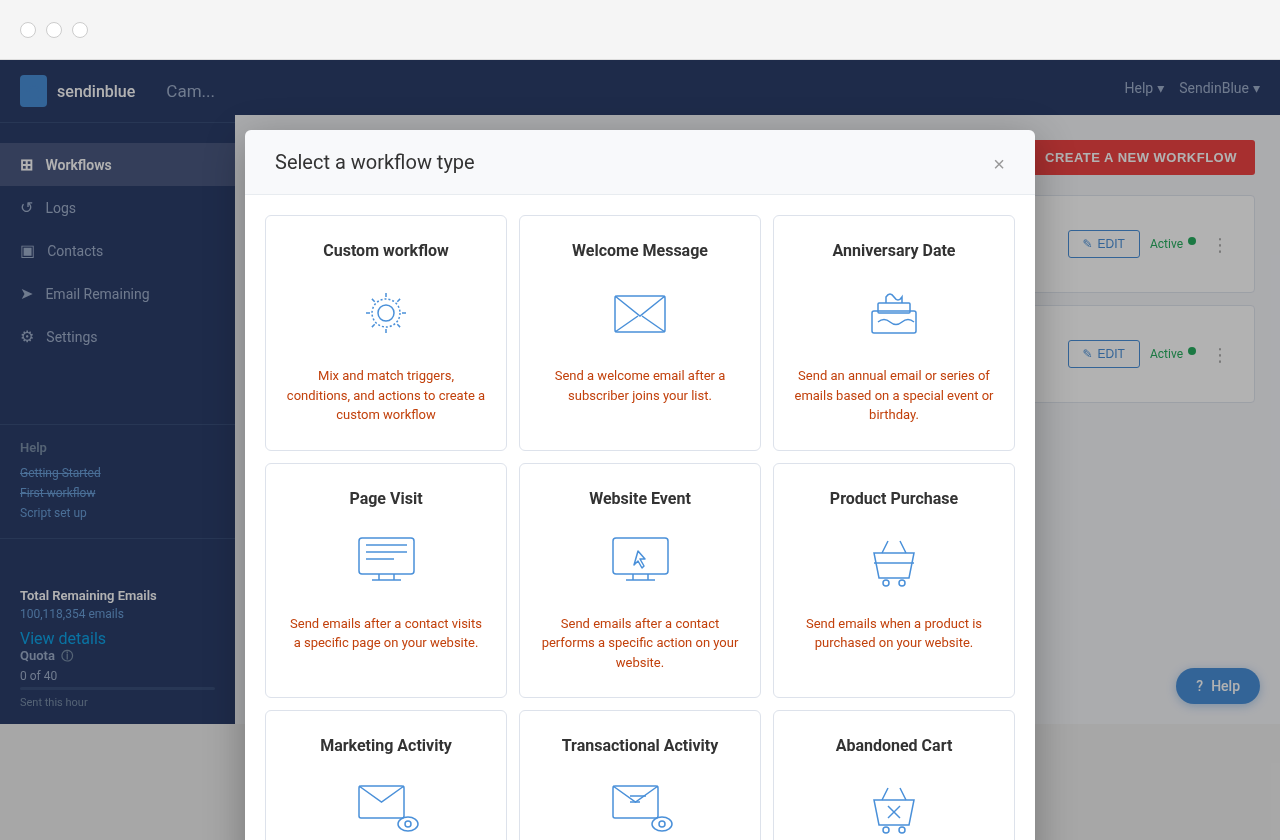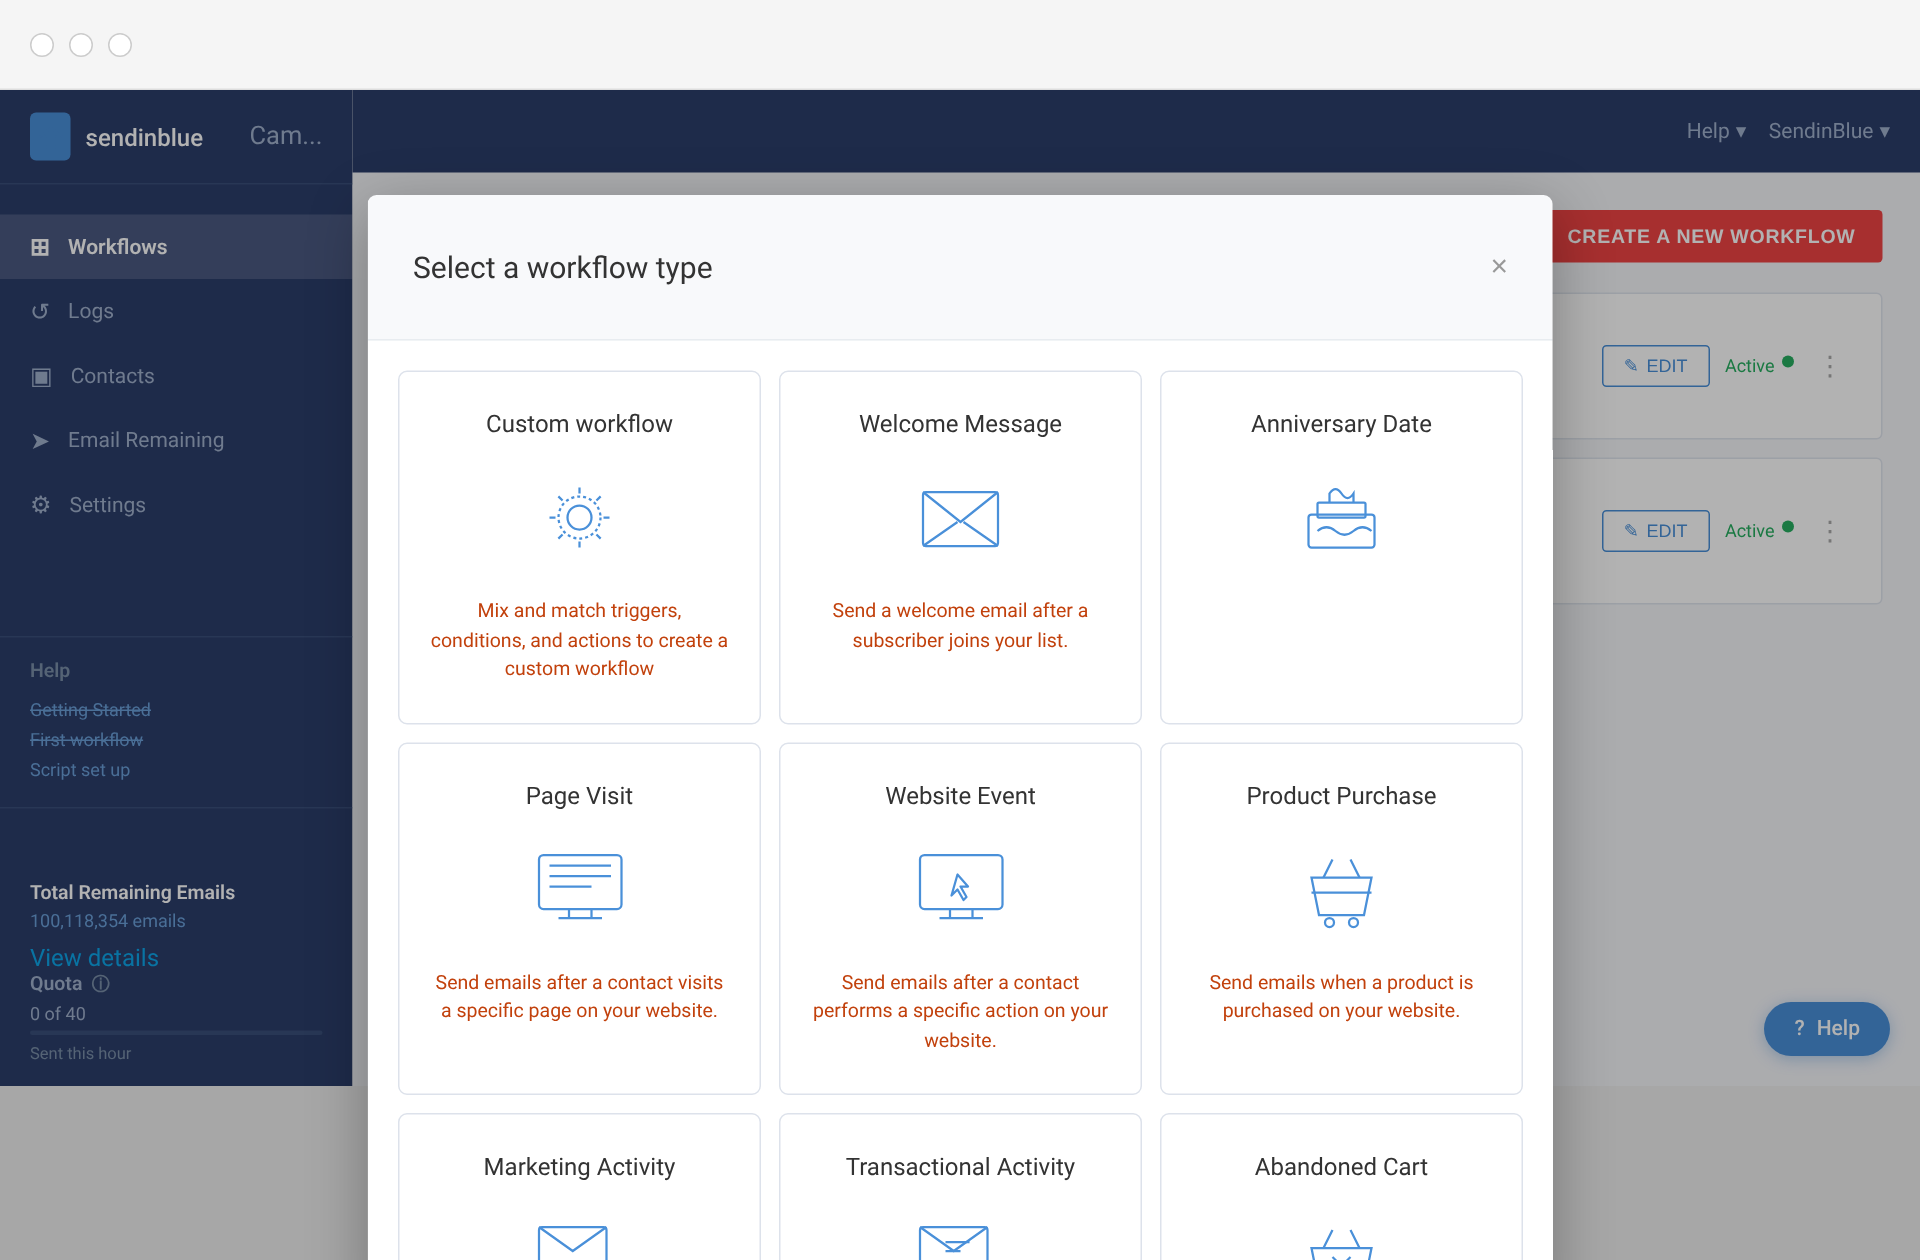--- a/index.html
+++ b/index.html
@@ -317,24 +317,24 @@
       background: #fff;
       border-radius: 6px;
       width: 790px;
       max-height: 740px;
       overflow-y: auto;
       box-shadow: 0 10px 40px rgba(0,0,0,0.3);
       position: relative;
     }
 
     .modal-header {
-      padding: 36px 30px;
+      padding: 20px 30px;
       border-bottom: 1px solid #e8ecf0;
       display: flex;
-      align-items: center;
+      align-items: flex-end;
       justify-content: space-between;
       background: #f8f9fb;
     }
     .modal-title {
       font-size: 20px;
       color: #333;
       font-weight: 400;
     }
     .modal-close {
       color: #999;
@@ -360,21 +360,21 @@
       text-align: center;
       cursor: pointer;
       transition: border-color 0.2s, box-shadow 0.2s;
       background: #fff;
     }
 
     .workflow-type-name {
       font-size: 16px;
       color: #333;
       margin-bottom: 18px;
-      font-weight: 400;
+      font-weight: 700;
     }
 
     .workflow-type-icon {
       width: 70px;
       height: 70px;
       margin: 0 auto 18px;
       display: flex;
       align-items: center;
       justify-content: center;
       color: #4a90d9;
@@ -583,20 +583,21 @@
           <div class="workflow-type-card">
             <div class="workflow-type-name">Anniversary Date</div>
             <div class="workflow-type-icon">
               <svg width="60" height="60" viewBox="0 0 60 60" stroke="#4a90d9" stroke-width="1.8" fill="none">
                 <rect x="8" y="28" width="44" height="22" rx="2"></rect>
                 <rect x="14" y="20" width="32" height="10" rx="1"></rect>
                 <path d="M22 20 v-6 q4-6 8 0 q4 6 8 0 v6"></path>
                 <path d="M14 39 q6-5 12 0 q6 5 12 0 q6-5 12 0"></path>
               </svg>
             </div>
+            <div class="workflow-type-desc">Send an annual email or series of emails based on a special event or birthday.</div>
           </div>
 
           <div class="workflow-type-card">
             <div class="workflow-type-name">Page Visit</div>
             <div class="workflow-type-icon">
               <svg width="65" height="55" viewBox="0 0 65 55" stroke="#4a90d9" stroke-width="1.8" fill="none">
                 <rect x="5" y="5" width="55" height="36" rx="3"></rect>
                 <path d="M25 41 v6 M40 41 v6 M18 47 h29"></path>
                 <line x1="12" y1="12" x2="53" y2="12"></line>
                 <line x1="12" y1="19" x2="53" y2="19"></line>

